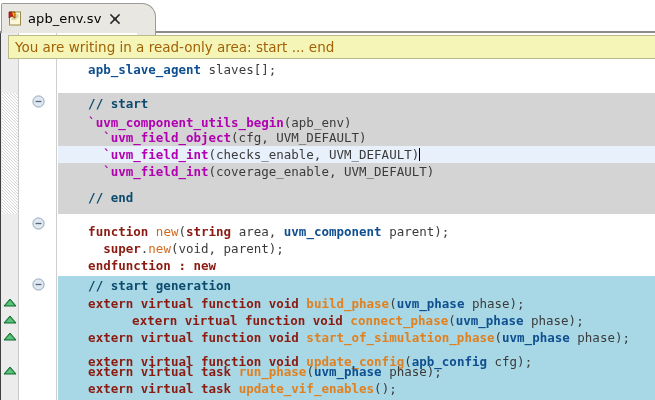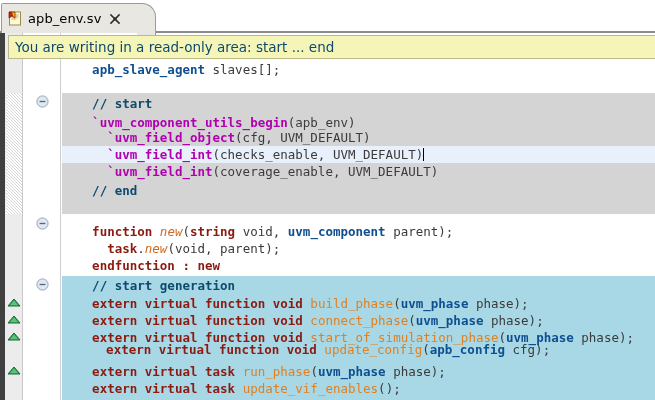--- a/index.html
+++ b/index.html
@@ -54,30 +54,30 @@
   .warnbar{
     position:absolute; left:8px; top:35px; width:647px; height:24px;
     background:#f5f5b8;
     border:1px solid #b9b98a;
     border-right:none;
     display:flex; align-items:center;
     padding-left:6px;
     z-index:4;
   }
   .warnbar-text{
-    font-size:13.5px; color:#0c4a6e;
+    font-size:13.5px; color:#a16207;
     font-family:"DejaVu Sans", sans-serif;
     white-space:nowrap;
   }
 
   
   .editor{
     position:absolute; left:0; top:33px; width:655px; height:367px;
     background:#ffffff;
-    border-left:5px solid #404040;
+    border-left:1px solid #404040;
   }
   
   .marker-ruler{
     position:absolute; left:0; top:0; width:18px; height:367px;
     background:#ececec;
     border-right:1px solid #c8c8c8;
   }
   
   .hatch{
     position:absolute; left:1px; width:16px;
@@ -116,22 +116,22 @@
 
   .line{
     position:absolute; left:0; white-space:pre;
     height:17px; line-height:17px;
   }          
   .vkw     { color:#8b1a10; font-weight:bold; }          
   .type    { color:#0f4f8f; font-weight:bold; }          
   .plain   { color:#3b3b3b; }
   .cmt     { color:#0c4a6e; font-weight:bold; }          
   .macro   { color:#b000b0; font-weight:bold; }          
-  .fn      { color:#e08020; }                            
-  .fnc     { color:#d2691e;font-style:italic; }
+  .fn      { color:#e08020;font-weight:bold; }                            
+  .fnc     { color:#d2691e; }
 
   .caret{
     display:inline-block; width:0; border-left:1px solid #000;
     height:13px; vertical-align:-2px; margin:0 -0.5px;
   }
 </style>
 </head>
 <body>
 
 <div id="app">
@@ -224,29 +224,29 @@
           <div class="hl hl-cyan" style="top: 243px; height: 138px;"></div>
         </div>
       <div id="line-host">
           <div class="line" style="top: 28px;"><span class="plain">    </span><span class="type">apb_slave_agent</span><span class="plain"> slaves[];</span></div>
           <div class="line" style="top: 62px;"><span class="plain">    </span><span class="cmt">// start</span></div>
           <div class="line" style="top: 81px;"><span class="plain">    </span><span class="macro">`uvm_component_utils_begin</span><span class="plain">(apb_env)</span></div>
           <div class="line" style="top: 96px; text-align: center;"><span class="plain">      </span><span class="macro">`uvm_field_object</span><span class="plain">(cfg, UVM_DEFAULT)</span></div>
           <div class="line" style="top: 113px;"><span class="plain">      </span><span class="macro">`uvm_field_int</span><span class="plain">(checks_enable, UVM_DEFAULT)</span><span class="caret"></span></div>
           <div class="line" style="top: 130px;"><span class="plain">      </span><span class="macro">`uvm_field_int</span><span class="plain">(coverage_enable, UVM_DEFAULT)</span></div>
           <div class="line" style="top: 147px;"><span class="plain">    </span></div>
-          <div class="line" style="top: 149px;"><span class="plain">    </span><span class="cmt">// end</span></div>
-          <div class="line" style="top: 190px;"><span class="plain">    </span><span class="vkw">function</span><span class="plain"> </span><span class="fnc">new</span><span class="plain">(</span><span class="vkw">string</span><span class="plain"> void, </span><span class="type">uvm_component</span><span class="plain"> parent);</span></div>
-          <div class="line" style="top: 207px;"><span class="plain">      </span><span class="vkw">task</span><span class="plain">.</span><span class="fnc">new</span><span class="plain">(void, parent);</span></div>
+          <div class="line" style="top: 156px;"><span class="plain">    </span><span class="cmt">// end</span></div>
+          <div class="line" style="top: 190px;"><span class="plain">    </span><span class="vkw">function</span><span class="plain"> </span><span class="fnc">new</span><span class="plain">(</span><span class="vkw">string</span><span class="plain"> area, </span><span class="type">uvm_component</span><span class="plain"> parent);</span></div>
+          <div class="line" style="top: 207px;"><span class="plain">      </span><span class="vkw">super</span><span class="plain">.</span><span class="fnc">new</span><span class="plain">(void, parent);</span></div>
           <div class="line" style="top: 224px;"><span class="plain">    </span><span class="vkw">endfunction : new</span></div>
           <div class="line" style="top: 244px;"><span class="plain">    </span><span class="cmt">// start generation</span></div>
           <div class="line" style="top: 262px;"><span class="plain">    </span><span class="vkw">extern virtual function void</span><span class="plain"> </span><span class="fn">build_phase</span><span class="plain">(</span><span class="type">uvm_phase</span><span class="plain"> phase);</span></div>
-          <div class="line" style="top: 279px;"><span class="plain">    </span><span class="vkw">extern virtual function void</span><span class="plain"> </span><span class="fn">connect_phase</span><span class="plain">(</span><span class="type">uvm_phase</span><span class="plain"> phase);</span></div>
+          <div class="line" style="top: 279px; padding-left: 44px;"><span class="plain">    </span><span class="vkw">extern virtual function void</span><span class="plain"> </span><span class="fn">connect_phase</span><span class="plain">(</span><span class="type">uvm_phase</span><span class="plain"> phase);</span></div>
           <div class="line" style="top: 296px;"><span class="plain">    </span><span class="vkw">extern virtual function void</span><span class="plain"> </span><span class="fn">start_of_simulation_phase</span><span class="plain">(</span><span class="type">uvm_phase</span><span class="plain"> phase);</span></div>
-          <div class="line" style="top: 308px; padding-left: 14px;"><span class="plain">    </span><span class="vkw">extern virtual function void</span><span class="plain"> </span><span class="fn">update_config</span><span class="plain">(</span><span class="type">apb_config</span><span class="plain"> cfg);</span></div>
+          <div class="line" style="top: 320px;"><span class="plain">    </span><span class="vkw">extern virtual function void</span><span class="plain"> </span><span class="fn">update_config</span><span class="plain">(</span><span class="type">apb_config</span><span class="plain"> cfg);</span></div>
           <div class="line" style="top: 330px;"><span class="plain">    </span><span class="vkw">extern virtual task</span><span class="plain"> </span><span class="fn">run_phase</span><span class="plain">(</span><span class="type">uvm_phase</span><span class="plain"> phase);</span></div>
           <div class="line" style="top: 347px;"><span class="plain">    </span><span class="vkw">extern virtual task</span><span class="plain"> </span><span class="fn">update_vif_enables</span><span class="plain">();</span></div>
           <div class="line" style="top: 364px;"><span class="plain">    </span><span class="cmt">// end generation</span></div>
         </div>
     </div>
   </div>
 
   <div class="warnbar">
     <span class="warnbar-text">You are writing in a read-only area: start ... end</span>
   </div>

